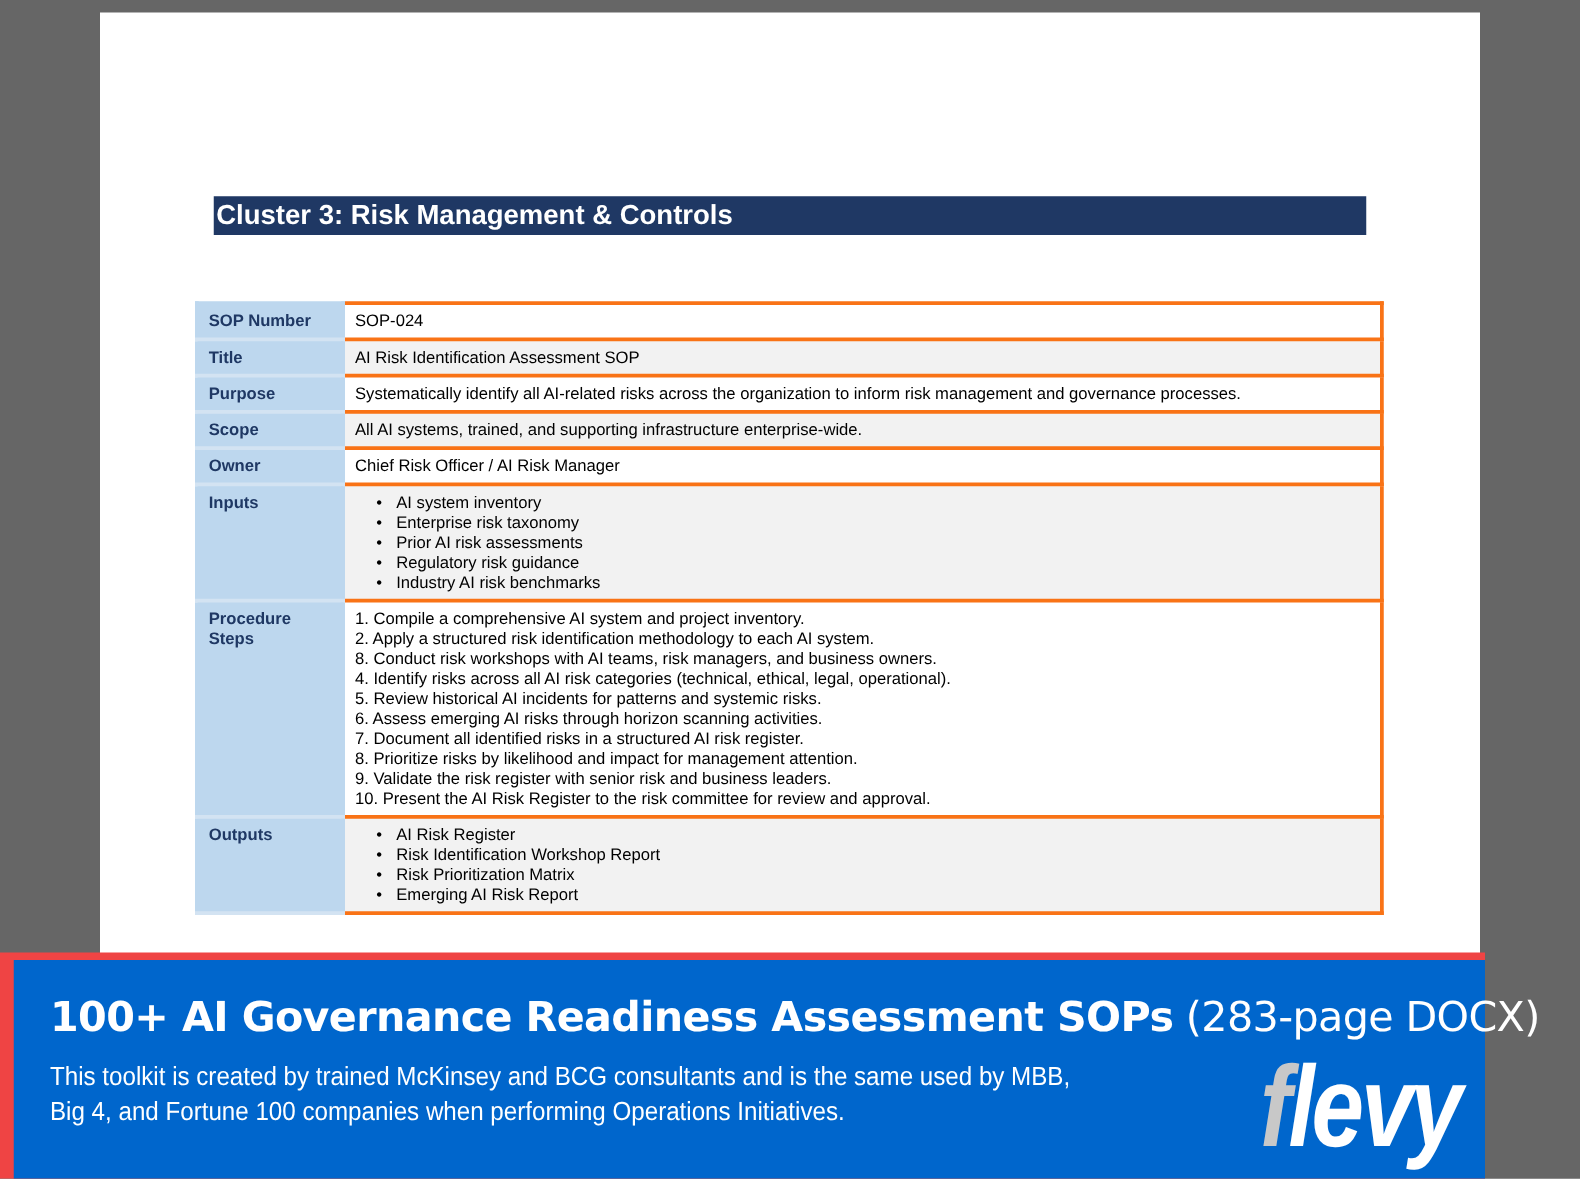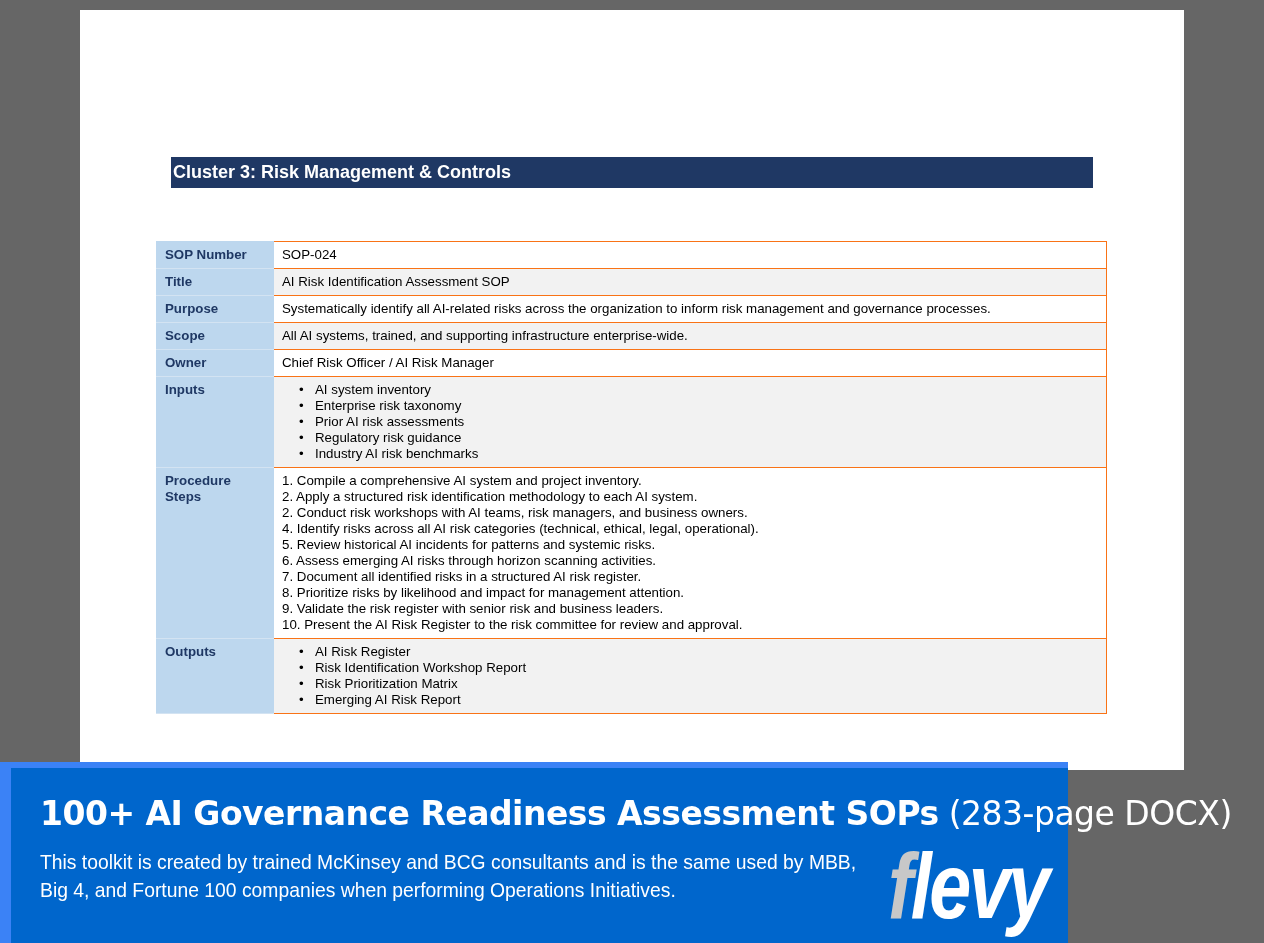--- a/index.html
+++ b/index.html
@@ -7,55 +7,55 @@
     body { background: #666666; position: relative; font-family: "Liberation Sans", sans-serif; }
 
     .page {
       position: absolute; left: 80px; top: 10px; width: 1104px; height: 760px;
       background: #ffffff;
     }
 
     .cluster-header {
       position: absolute; left: 91px; top: 147px; width: 922px; height: 31px;
       background: #1f3864; color: #ffffff;
-      font-family: "Liberation Sans", sans-serif; font-weight: bold; font-size: 18px;
+      font-family: "Liberation Sans", sans-serif; font-weight: bold; font-size: 22px;
       padding: 3px 2px; line-height: 24px;
     }
     .sop-header {
       position: absolute; left: 91px; top: 178px; width: 922px; height: 28px;
       background: #2e75b6; color: #ffffff;
       font-weight: bold; font-size: 15px; padding: 0 2px; line-height: 36px;
       border-bottom: 1px solid #9dc3e6;
     }
     .sop-header span { position: relative; top: -4px; }
 
     .sop-table {
       position: absolute; left: 76px; top: 231px; width: 951px;
       border-collapse: collapse; font-size: 13.3px; color: #000;
     }
     .sop-table td {
-      border: 1px solid #f97316; vertical-align: top; padding: 5px 8px 5px 8px;
+      border: 3px solid #f97316; vertical-align: top; padding: 5px 8px 5px 8px;
       line-height: 16px;
     }
     .sop-table td.label {
       width: 117px; background: #bdd7ee; color: #1f3864; font-weight: bold;
       border-color: #bdd7ee; border-bottom-color: #d3e3f2;
     }
     .sop-table tr.odd td.value { background: #ffffff; }
     .sop-table tr.even td.value { background: #f2f2f2; }
     .sop-table tr.short td { height: 27px; }
 
     ul.bullets { list-style: none; padding-left: 17px; }
     ul.bullets li { position: relative; padding-left: 16px; }
     ul.bullets li::before { content: "•"; position: absolute; left: 0; top: 0; }
     ol.steps { list-style: none; }
 
     .banner {
-      position: absolute; left: 0; top: 762px; width: 1068px; height: 181px;
-      background: #3b82f6;
+      position: absolute; left: 0; top: 762px; width: 1188px; height: 181px;
+      background: #ef4444;
     }
     .banner-inner {
       position: absolute; left: 11px; top: 6px; right: 0; bottom: 0;
       background: #0066cc;
     }
     .banner-title {
       position: absolute; left: 29px; top: 26px; color: #ffffff; white-space: nowrap;
       font-family: "DejaVu Sans", sans-serif; font-size: 33px; letter-spacing: -0.5px;
     }
     .banner-title b { font-weight: bold; }
@@ -121,21 +121,21 @@
     </tr>
     <tr class="odd">
       <td class="label">
         <div>Procedure</div>
         <div>Steps</div>
       </td>
       <td class="value">
         <ol class="steps">
           <li>1. Compile a comprehensive AI system and project inventory.</li>
           <li>2. Apply a structured risk identification methodology to each AI system.</li>
-          <li>2. Conduct risk workshops with AI teams, risk managers, and business owners.</li>
+          <li>8. Conduct risk workshops with AI teams, risk managers, and business owners.</li>
           <li>4. Identify risks across all AI risk categories (technical, ethical, legal, operational).</li>
           <li>5. Review historical AI incidents for patterns and systemic risks.</li>
           <li>6. Assess emerging AI risks through horizon scanning activities.</li>
           <li>7. Document all identified risks in a structured AI risk register.</li>
           <li>8. Prioritize risks by likelihood and impact for management attention.</li>
           <li>9. Validate the risk register with senior risk and business leaders.</li>
           <li>10. Present the AI Risk Register to the risk committee for review and approval.</li>
         </ol>
       </td>
     </tr>

